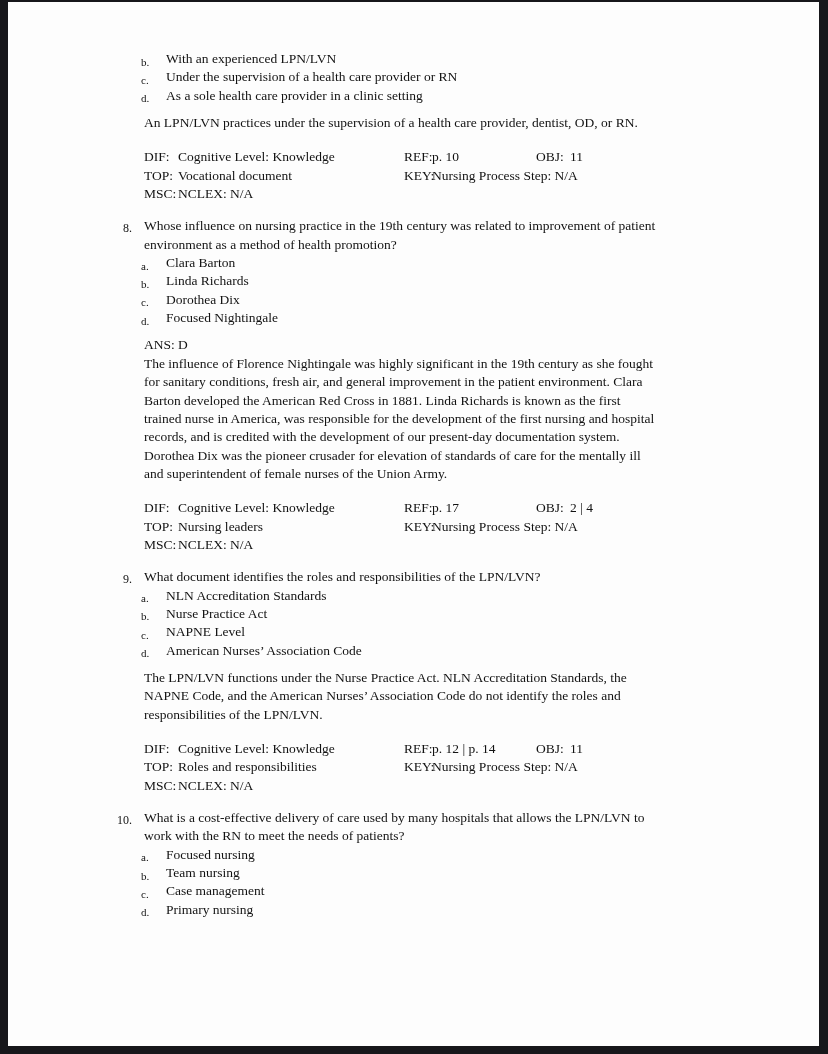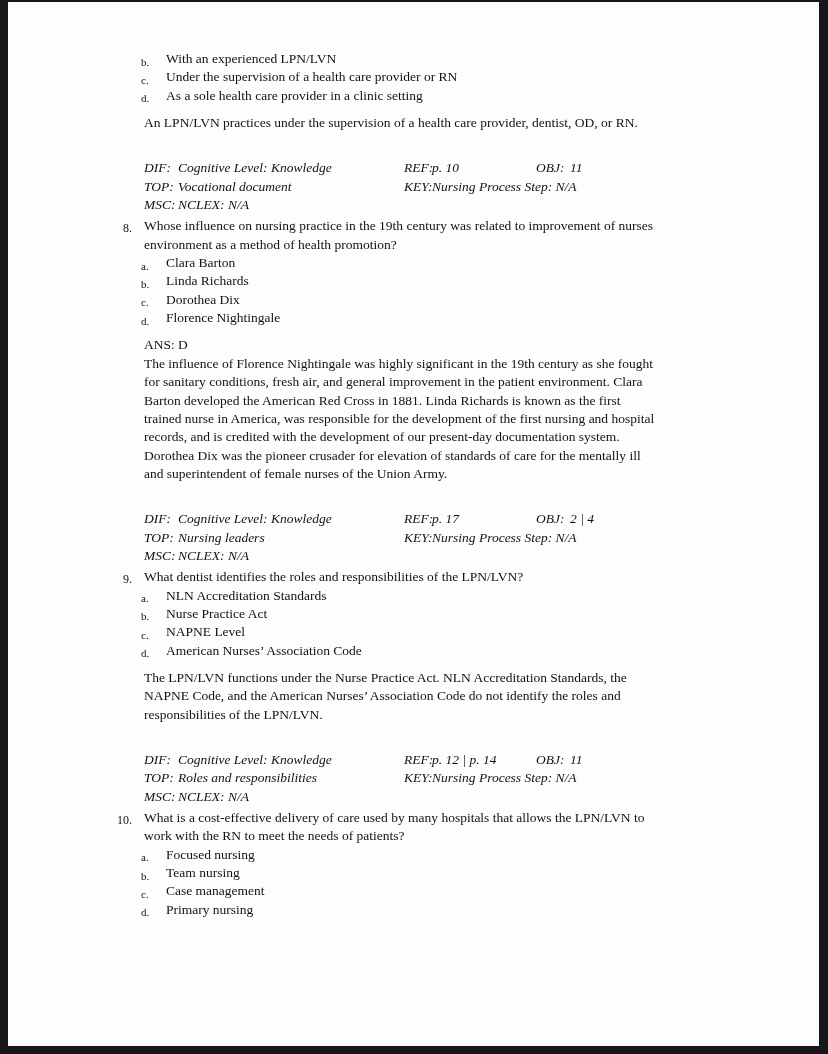--- a/index.html
+++ b/index.html
@@ -51,21 +51,21 @@
     font-size: 11px;
   }
   .answer { margin-top: 9px; }
   .ans-line .lbl { display: inline-block; width: 34px; }
   .rationale {
     width: 622px;
     white-space: pre-wrap;
   }
   .meta { margin-top: 16px; }
   .meta-line { position: relative; height: 18.35px; }
-  .meta-line span { position: absolute; top: 11px; white-space: nowrap; font-style: italic; }
+  .meta-line span { position: absolute; top: 0; white-space: nowrap; }
   .m-c0 { left: 0; }
   .m-c1 { left: 34px; }
   .m-c2 { left: 260px; }
   .m-c3 { left: 288px; }
   .m-c4 { left: 392px; }
   .m-c5 { left: 426px; }
 </style>
 </head>
 <body>
 
@@ -105,37 +105,37 @@
         </div>
         <div class="meta-line">
           <span class="m-c0">MSC:</span>
           <span class="m-c1">NCLEX: N/A</span>
         </div>
       </div>
     </section>
 
     <section class="question">
       <div class="qnum">8.</div>
-      <div class="qtext">Whose influence on nursing practice in the 19th century was related to improvement of nurses
+      <div class="qtext">Whose influence on nursing practice in the 19th century was related to improvement of patient
 environment as a method of health promotion?</div>
       <div class="opt">
         <span class="opt-letter">a.</span>
         <span>Clara Barton</span>
       </div>
       <div class="opt">
         <span class="opt-letter">b.</span>
         <span>Linda Richards</span>
       </div>
       <div class="opt">
         <span class="opt-letter">c.</span>
         <span>Dorothea Dix</span>
       </div>
       <div class="opt">
         <span class="opt-letter">d.</span>
-        <span>Florence Nightingale</span>
+        <span>Focused Nightingale</span>
       </div>
       <div class="answer">
         <div class="ans-line">
           <span class="lbl">ANS:</span><span>D</span>
         </div>
         <div class="rationale">The influence of Florence Nightingale was highly significant in the 19th century as she fought
 for sanitary conditions, fresh air, and general improvement in the patient environment. Clara
 Barton developed the American Red Cross in 1881. Linda Richards is known as the first
 trained nurse in America, was responsible for the development of the first nursing and hospital
 records, and is credited with the development of our present-day documentation system.
@@ -159,21 +159,21 @@
         </div>
         <div class="meta-line">
           <span class="m-c0">MSC:</span>
           <span class="m-c1">NCLEX: N/A</span>
         </div>
       </div>
     </section>
 
     <section class="question">
       <div class="qnum">9.</div>
-      <div class="qtext">What dentist identifies the roles and responsibilities of the LPN/LVN?</div>
+      <div class="qtext">What document identifies the roles and responsibilities of the LPN/LVN?</div>
       <div class="opt">
         <span class="opt-letter">a.</span>
         <span>NLN Accreditation Standards</span>
       </div>
       <div class="opt">
         <span class="opt-letter">b.</span>
         <span>Nurse Practice Act</span>
       </div>
       <div class="opt">
         <span class="opt-letter">c.</span>

